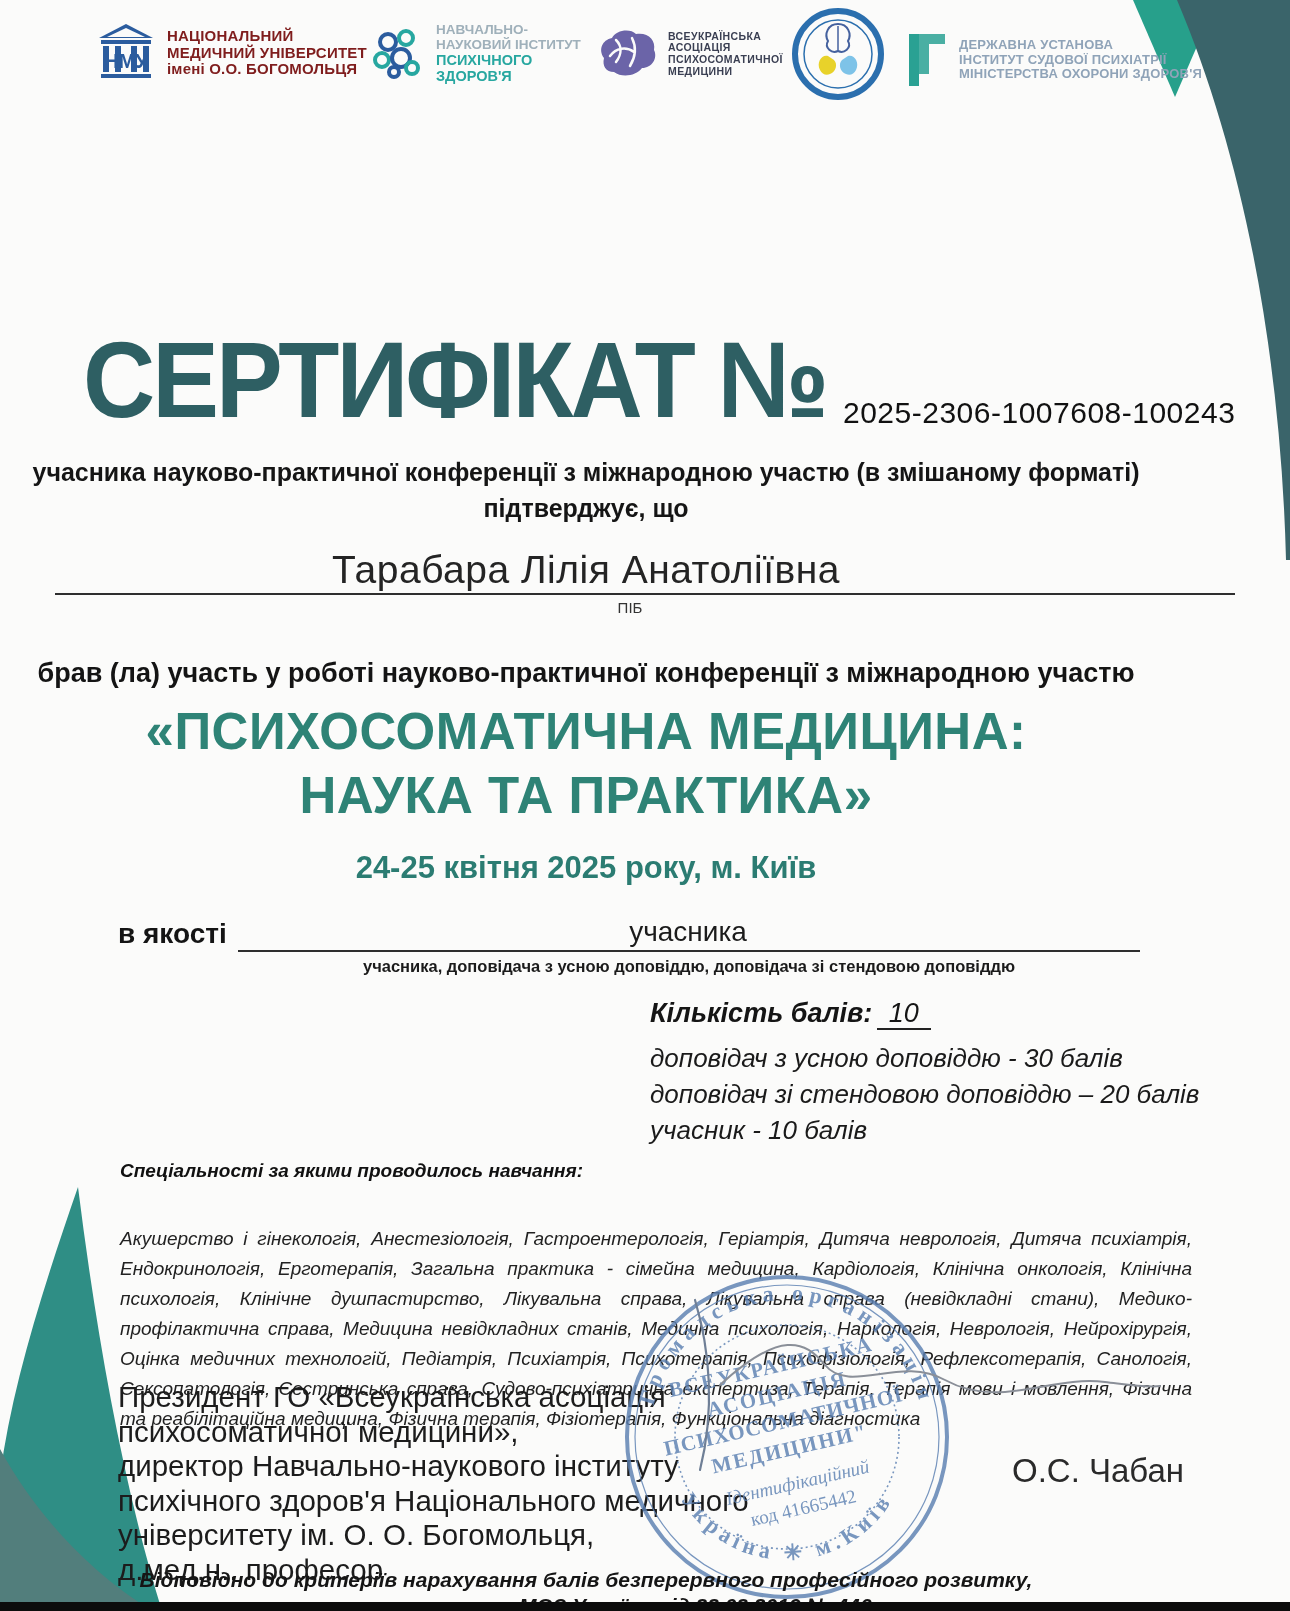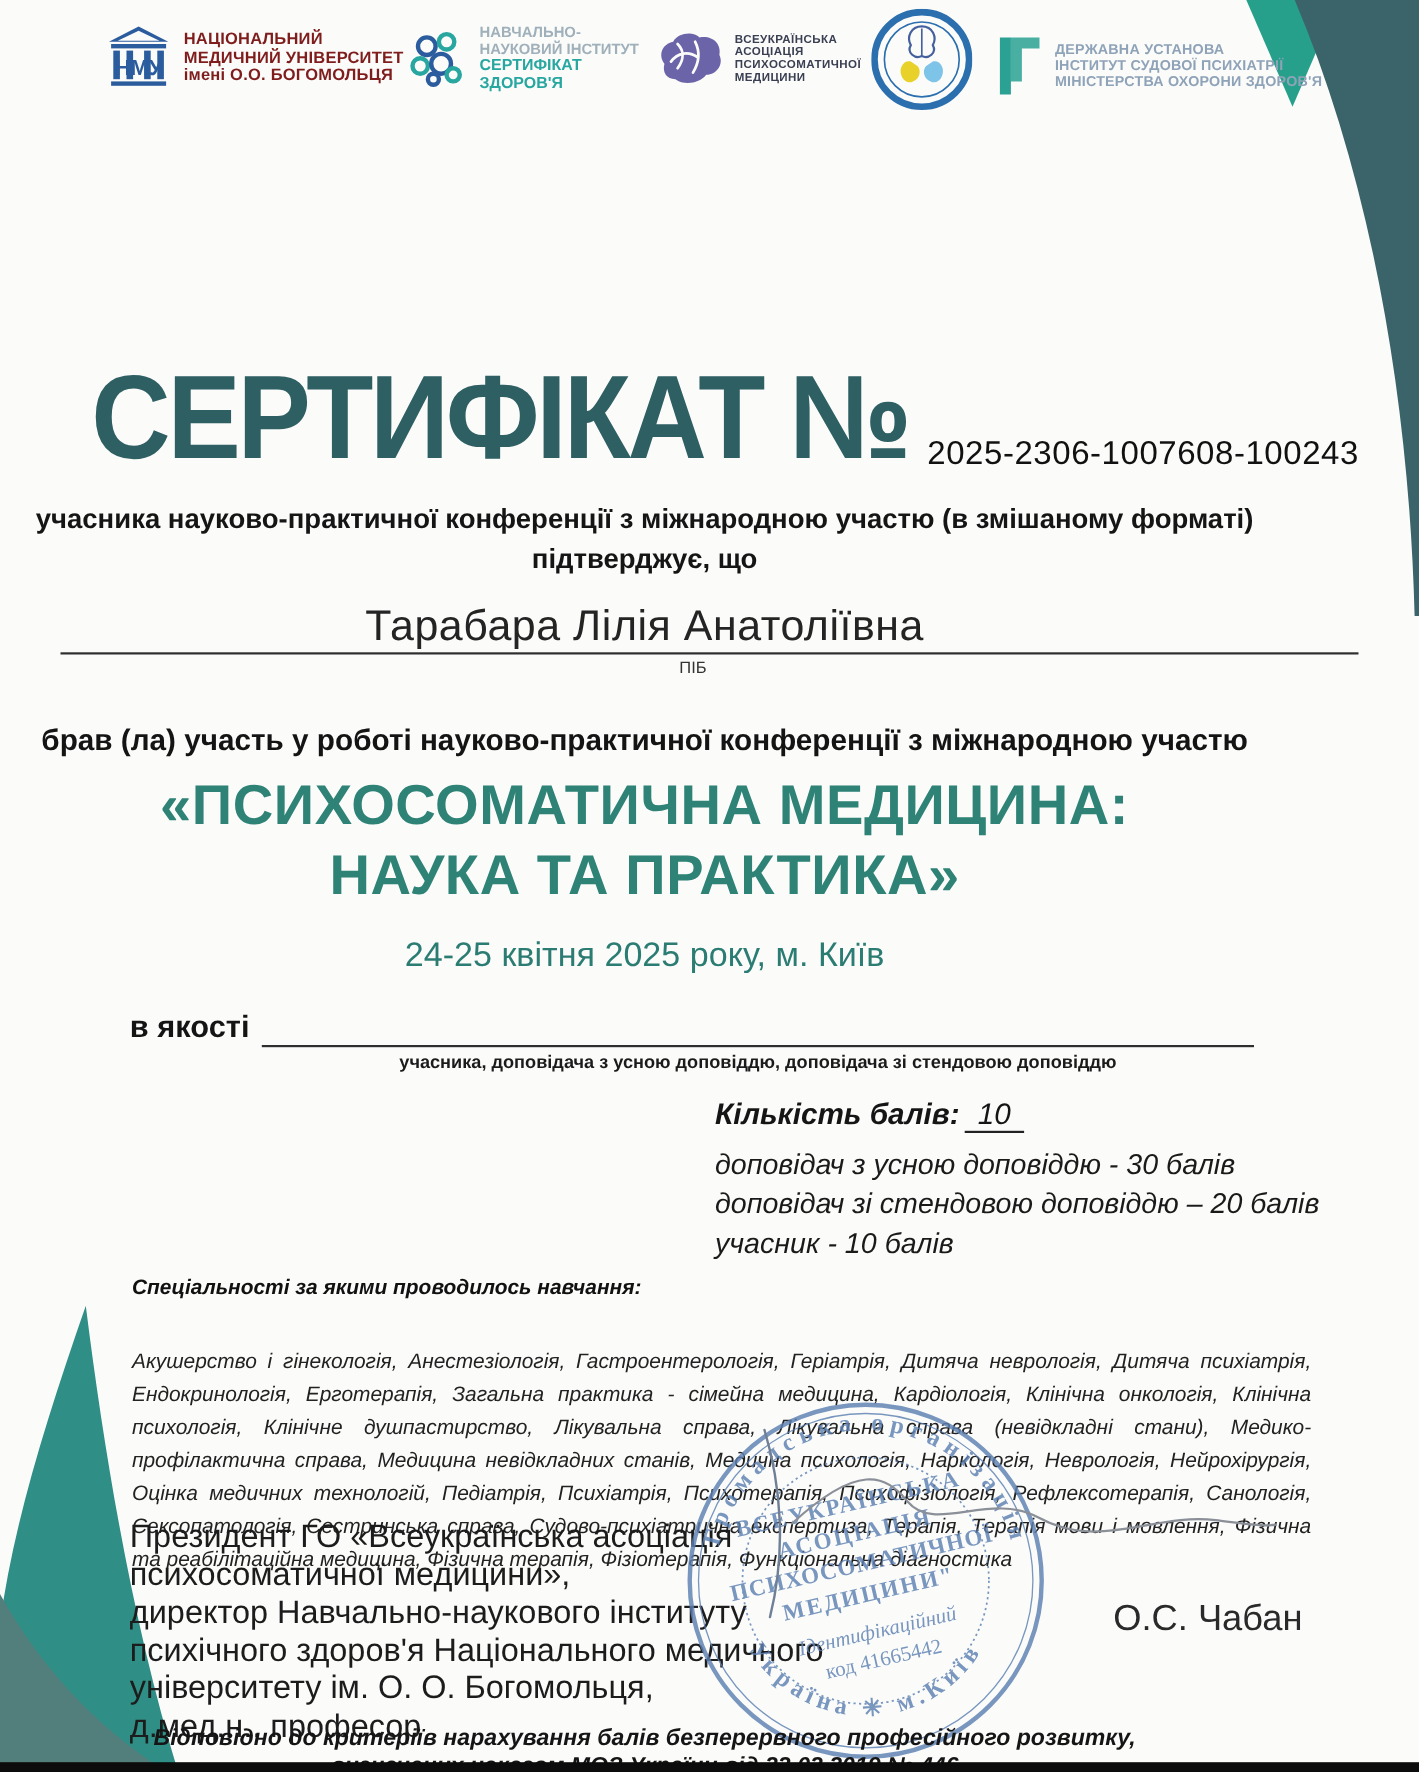--- a/index.html
+++ b/index.html
@@ -27,21 +27,21 @@
   }
   .cert-number{font-size:30px;color:#111;letter-spacing:.5px;white-space:nowrap;}
 
   .sub1,.sub2{font-weight:bold;font-size:25px;color:#151515;}
   .holder-name{font-size:39px;color:#242424;letter-spacing:.5px;}
   .rule{position:absolute;background:#2e2e2e;height:2px;}
   .pib{font-size:15px;color:#333;padding-left:44px;}
 
   .participation{font-weight:bold;font-size:27px;color:#141414;}
   .conf-title{font-weight:bold;font-size:51px;color:#2e8376;letter-spacing:.5px;}
-  .date-loc{font-weight:normal;font-size:31px;color:#2b7c72;}
+  .date-loc{font-weight:bold;font-size:31px;color:#2b7c72;}
 
   .role-label{font-weight:bold;font-size:28px;color:#141414;}
   .role-value{font-size:28px;color:#1b1b1b;}
   .role-hint{font-weight:bold;font-size:16.5px;color:#1b1b1b;}
 
   .points-label{font-style:italic;font-size:27px;font-weight:bold;color:#151515;}
   .points-value{font-style:italic;font-size:27px;color:#151515;border-bottom:2px solid #222;padding:0 12px;}
   .points-line{font-style:italic;font-size:26px;color:#1a1a1a;}
 
   .spec-head{font-style:italic;font-weight:bold;font-size:19px;color:#111;}
@@ -93,21 +93,21 @@
       <circle cx="20" cy="18" r="8" fill="none" stroke="#2b5c9e" stroke-width="4"></circle>
       <circle cx="38" cy="14" r="7" fill="none" stroke="#27a7a0" stroke-width="4"></circle>
       <circle cx="14" cy="36" r="7" fill="none" stroke="#27a7a0" stroke-width="4"></circle>
       <circle cx="33" cy="34" r="9" fill="none" stroke="#2b5c9e" stroke-width="4"></circle>
       <circle cx="44" cy="44" r="6" fill="none" stroke="#27a7a0" stroke-width="4"></circle>
       <circle cx="26" cy="48" r="5" fill="none" stroke="#2b5c9e" stroke-width="4"></circle>
     </svg>
     <div class="logo-text">
       <span class="inst-gray">НАВЧАЛЬНО-</span>
       <span class="inst-gray">НАУКОВИЙ ІНСТИТУТ</span>
-      <span class="inst-teal">СЕРТИФІКАТ</span>
+      <span class="inst-teal">ПСИХІЧНОГО</span>
       <span class="inst-teal">ЗДОРОВ'Я</span>
     </div>
   </div>
 
   <div class="abs logo" style="left:596px;top:28px;">
     <svg width="62" height="52" viewBox="0 0 62 52">
       <path d="M8,30 C 2,22 6,12 16,10 C 20,2 34,0 40,6 C 52,4 60,12 58,22 C 62,30 56,40 46,40 C 40,48 26,50 18,44 C 10,44 6,38 8,30 Z" fill="#6b64a8"></path>
       <path d="M14,28 C 20,20 30,18 38,24 M20,12 C 26,18 26,26 20,34 M36,10 C 40,18 40,28 34,38" stroke="#fbfbfa" stroke-width="2.5" fill="none" stroke-linecap="round"></path>
     </svg>
     <div class="logo-text">
@@ -150,20 +150,21 @@
   <div class="abs ctr holder-name" style="top:548px;">Тарабара Лілія Анатоліївна</div>
   <div class="rule" style="left:55px;top:593px;width:1180px;"></div>
   <div class="abs ctr pib" style="top:599px;">ПІБ</div>
 
   <div class="abs ctr participation" style="top:658px;">брав (ла) участь у роботі науково-практичної конференції з міжнародною участю</div>
   <div class="abs ctr conf-title" style="top:702px;">«ПСИХОСОМАТИЧНА МЕДИЦИНА:</div>
   <div class="abs ctr conf-title" style="top:766px;">НАУКА ТА ПРАКТИКА»</div>
   <div class="abs ctr date-loc" style="top:850px;">24-25 квітня 2025 року, м. Київ</div>
 
   <div class="abs role-label" style="left:118px;top:918px;">в якості</div>
+  <div class="abs role-value" style="left:238px;top:916px;width:900px;text-align:center;">учасника</div>
   <div class="rule" style="left:238px;top:950px;width:902px;"></div>
   <div class="abs role-hint" style="left:238px;top:957px;width:902px;text-align:center;">учасника, доповідача з усною доповіддю, доповідача зі стендовою доповіддю</div>
 
   <div class="abs" style="left:650px;top:998px;">
     <span class="points-label">Кількість балів:</span>
     <span class="points-value">10</span>
   </div>
   <div class="abs points-line" style="left:650px;top:1043px;">доповідач з усною доповіддю - 30 балів</div>
   <div class="abs points-line" style="left:650px;top:1079px;">доповідач зі стендовою доповіддю – 20 балів</div>
   <div class="abs points-line" style="left:650px;top:1115px;">учасник - 10 балів</div>

